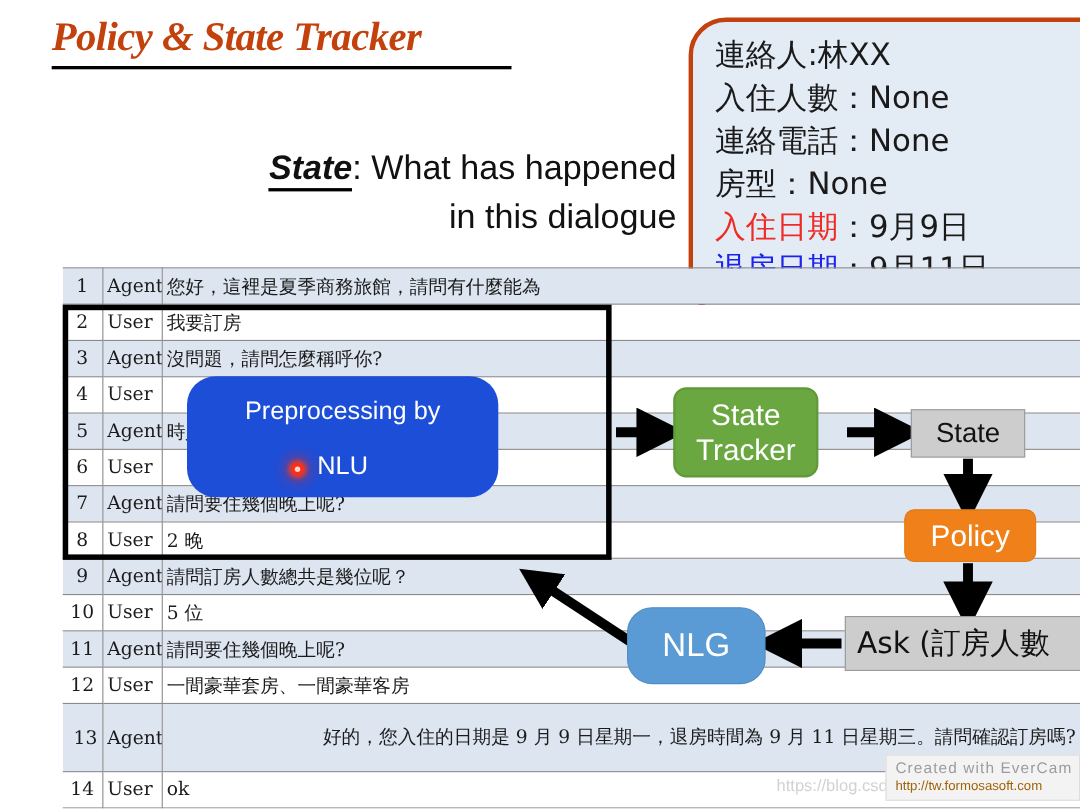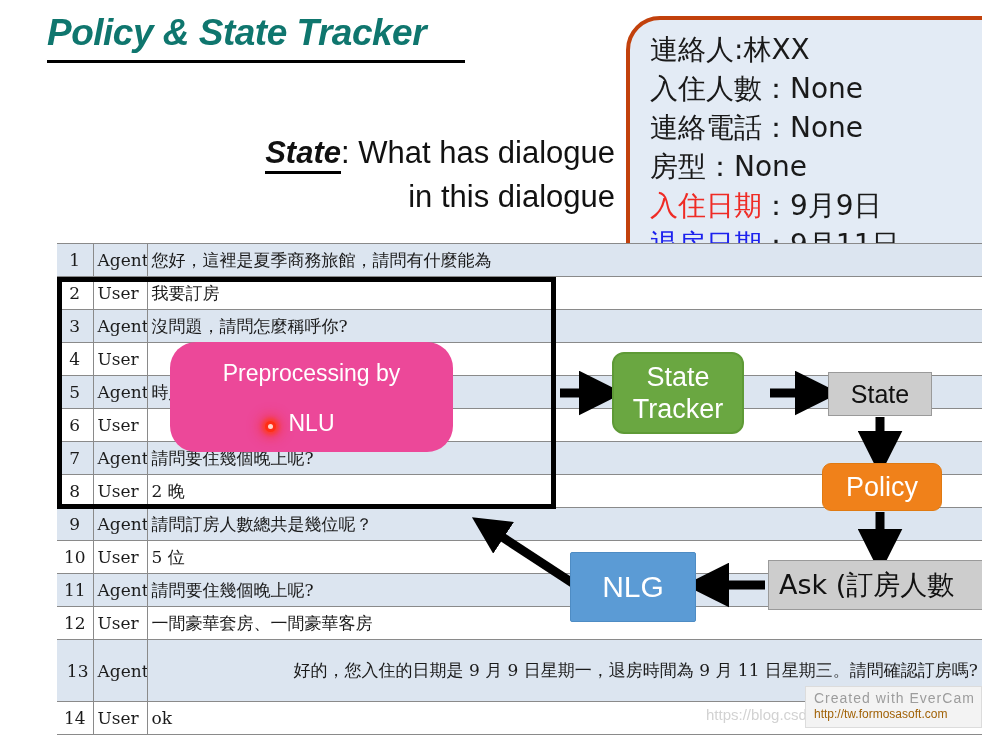--- a/index.html
+++ b/index.html
@@ -8,23 +8,23 @@
     background:#ffffff;
     font-family:"Liberation Sans", sans-serif;
     overflow:hidden;
     position:relative;
   }
   #stage{position:absolute;left:0;top:0;width:982px;height:735px;overflow:hidden;}
 
   
   .slide-title{
     position:absolute;left:47px;top:12px;
-    font-family:Liberation Sans, sans-serif;
+    font-family:Liberation Serif, serif;
     font-size:37px;font-weight:bold;font-style:italic;
-    color:#0f766e;letter-spacing:-0.5px;
+    color:#c2410c;letter-spacing:-0.5px;
     white-space:nowrap;
   }
   .title-underline{
     position:absolute;left:47px;top:60px;width:418px;height:3px;background:#000;
   }
 
   
   .subtitle{
     position:absolute;left:165px;top:131px;width:450px;
     text-align:right;
@@ -81,21 +81,21 @@
   
   .frame-box{
     position:absolute;left:57px;top:277px;width:499px;height:232px;
     border:5px solid #000;box-sizing:border-box;
     pointer-events:none;
   }
 
   
   .nlu-overlay{
     position:absolute;left:170px;top:342px;width:283px;height:110px;
-    background:#ec4899;border-radius:26px;
+    background:#1d4ed8;border-radius:26px;
     color:#fff;text-align:center;
     font-size:23px;line-height:50px;
     padding-top:6px;box-sizing:border-box;
   }
   .nlu-dot{
     position:absolute;left:265px;top:421px;width:11px;height:11px;border-radius:50%;
     background:#ff2d16;
     box-shadow:0 0 4px 3px rgba(255,60,20,.75),0 0 12px 7px rgba(255,40,10,.35);
   }
   .nlu-dot i{position:absolute;left:3px;top:3px;width:5px;height:5px;border-radius:50%;background:#ffd6cc;}
@@ -112,21 +112,21 @@
     background:#cdcdcd;border:1px solid #9a9a9a;
     color:#111;font-size:25px;
   }
   .box-policy{
     left:822px;top:463px;width:120px;height:48px;
     background:#f0811a;border:1px solid #e07a12;border-radius:9px;
     color:#fff;font-size:27px;
   }
   .box-nlg{
     left:570px;top:552px;width:126px;height:70px;
-    background:#5b9bd5;border:1px solid #4e8cc4;border-radius:2px;
+    background:#5b9bd5;border:1px solid #4e8cc4;border-radius:23px;
     color:#fff;font-size:30px;
   }
   .box-ask{
     left:768px;top:560px;width:218px;height:50px;
     background:#cdcdcd;border:1px solid #9a9a9a;
     color:#111;font-size:27px;justify-content:flex-start;padding-left:10px;
     font-family:"DejaVu Sans","Liberation Sans",sans-serif;
     white-space:nowrap;overflow:hidden;
   }
 
@@ -153,21 +153,21 @@
 </style>
 </head>
 <body>
 
 <div id="stage">
 
   <div class="slide-title">Policy &amp; State Tracker</div>
   <div class="title-underline"></div>
 
   <div class="subtitle">
-    <span class="kw">State</span><span>: What has dialogue</span><br>
+    <span class="kw">State</span><span>: What has happened</span><br>
     <span>in this dialogue</span>
   </div>
 
   <div class="state-bubble">
     <div class="state-line">
       <span>連絡人:</span><span class="val">林XX</span>
     </div>
     <div class="state-line">
       <span>入住人數：</span><span class="val">None</span>
     </div>

